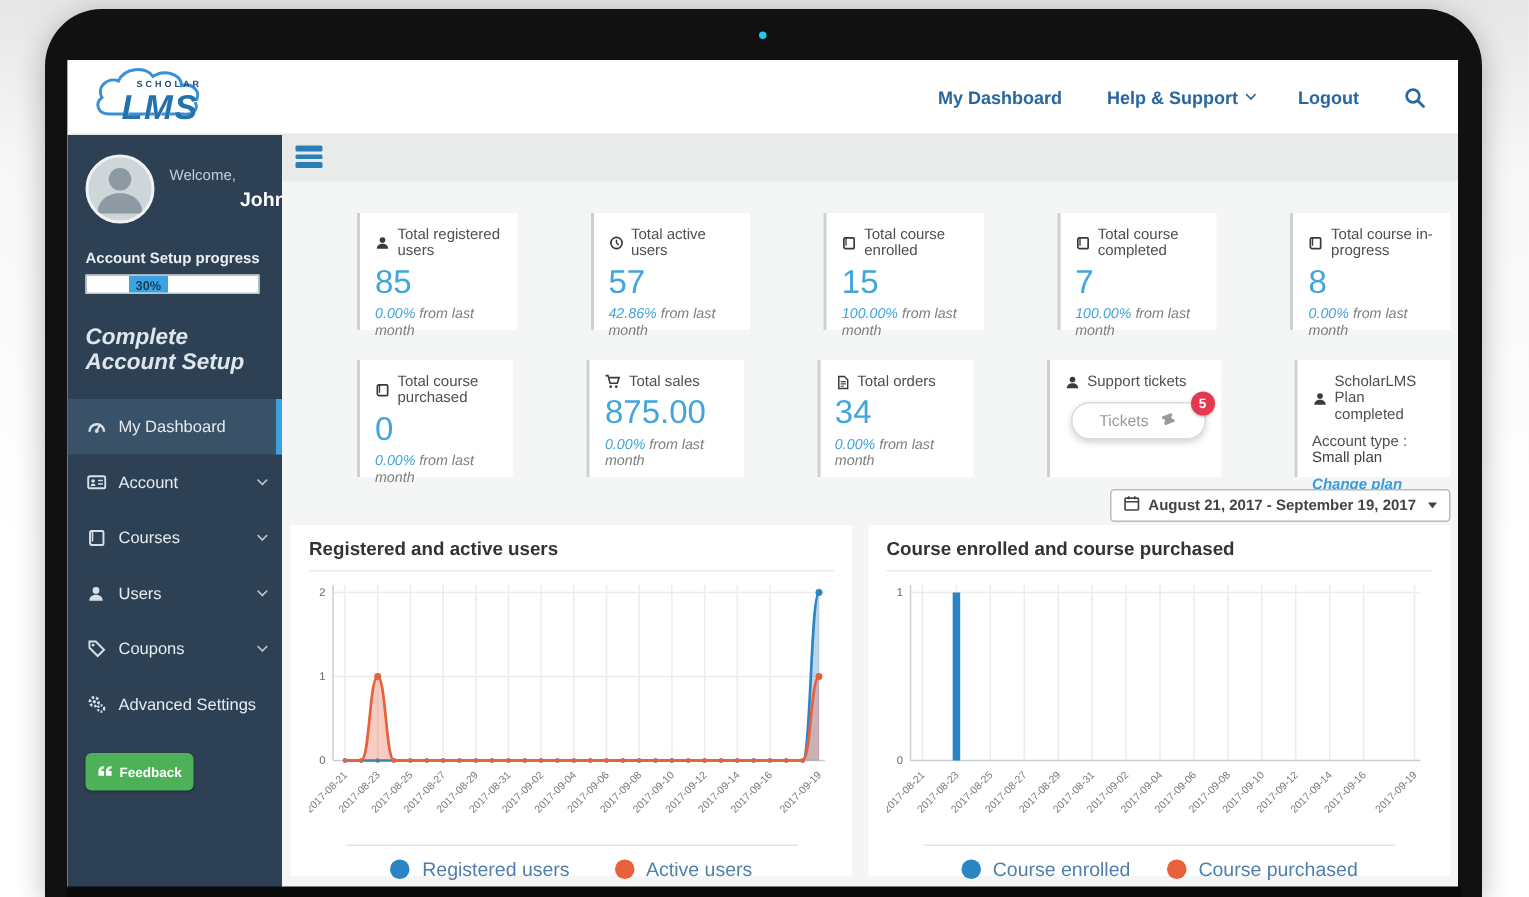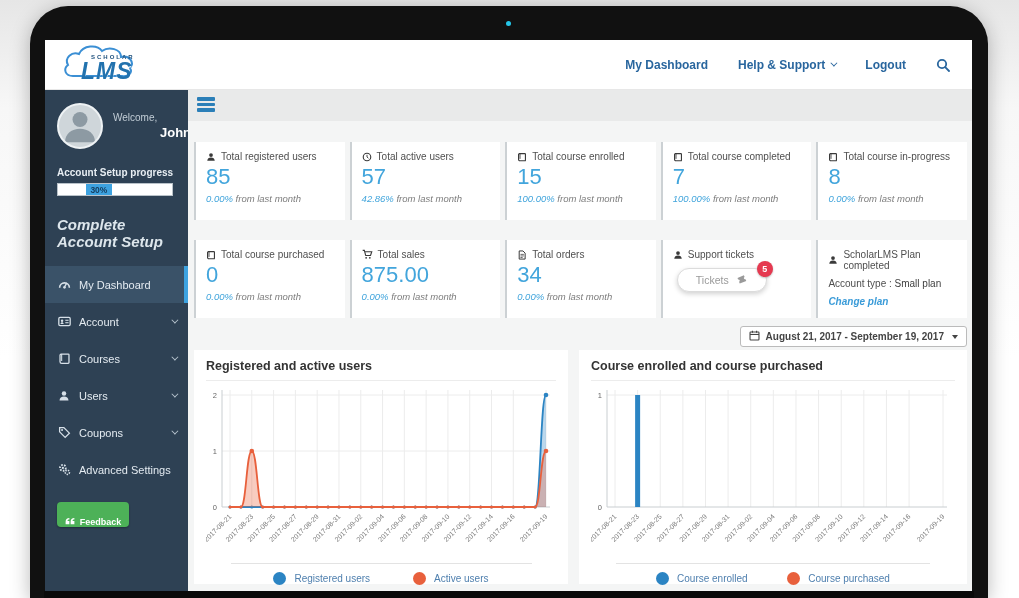--- a/index.html
+++ b/index.html
@@ -49,33 +49,33 @@
   .setup-link { display:block; margin-top:20px; font-size:15px; font-weight:bold; font-style:italic;
     color:#dde6ec; cursor:pointer; }
   .menu { margin-top:14px; }
   .mitem { display:flex; align-items:center; gap:8px; height:37px; padding:0 12px;
     font-size:11px; color:#e4ebf1; cursor:pointer; position:relative; }
   .mitem.active { background:#3a5268; }
   .mitem.active::after { content:""; position:absolute; right:0; top:0; bottom:0; width:4px; background:#3da2e0; }
   .mitem .mic { width:14px; display:flex; justify-content:center; color:#d7e0e8; flex:none; }
   .mitem .chev { margin-left:auto; color:#b9c6d0; }
   .feedback-btn { margin:14px 0 0 12px; width:72px; height:25px; background:#4db158; border-radius:4px;
-    color:#fff; font-size:9px; font-weight:bold; display:flex; align-items:flex-end; justify-content:center;
+    color:#fff; font-size:9px; font-weight:bold; display:flex; align-items:center; justify-content:center;
     gap:5px; cursor:pointer; box-shadow:0 1px 2px rgba(0,0,0,.3); }
 
   
   .main { position:absolute; left:143px; top:50px; right:0; bottom:0; background:#f4f5f5; }
   .topstrip { position:absolute; left:0; right:0; top:0; height:31px; background:#e9eaea; }
   .burger { position:absolute; left:9px; top:7px; width:18px; cursor:pointer; }
   .burger i { display:block; height:3.5px; background:#2b7fb8; margin-bottom:2px; border-radius:1px; }
 
   .row { position:absolute; left:6px; right:5px; display:flex; gap:5px; }
   .row1 { top:52px; height:78px; }
   .row2 { top:150px; height:78px; }
-  .card { flex:1 1 0; background:#fff; border-left:2px solid #ccd1d4; padding:9px 10px 0; position:relative; }
+  .card { flex:1 1 0; background:#fff; border-left:2px solid #ccd1d4; padding:9px 10px 0; position:relative;margin-left:44px; }
   .card-title { display:flex; align-items:center; gap:5px; font-size:10px; color:#4f4f4f; }
   .card-title .cic { color:#3a3a3a; display:flex; flex:none; }
   .card-value { font-size:22px; color:#42a5dc; margin-top:3px; line-height:1.1; }
   .card-sub { font-size:9.5px; font-style:italic; margin-top:4px; color:#7d7d7d; }
   .card-sub .pct { color:#42a5dc; }
 
   .tickets-wrap { position:relative; display:inline-block; margin-top:8px; margin-left:4px; }
   .tickets-btn { background:#fff; border:1px solid #dcdcdc; border-radius:14px; padding:5px 18px;
     font-size:10.5px; color:#9a9a9a; display:flex; align-items:center; gap:7px; cursor:pointer;
     box-shadow:0 2px 5px rgba(0,0,0,.18); }
@@ -95,21 +95,21 @@
 
   .charts { position:absolute; left:6px; right:5px; top:260px; bottom:9px; display:flex; gap:11px; }
   .panel { background:#fff; padding:9px 12px 6px; position:relative; }
   .panel-l { width:374px; flex:none; }
   .panel-r { flex:1; }
   .panel-title { font-size:12.5px; font-weight:bold; color:#333; padding-bottom:7px;
     border-bottom:1px solid #ececec; }
   .panel svg.chart { display:block; margin-top:4px; }
   .legend { display:flex; justify-content:space-evenly; width:86%; margin:0 auto;
     border-top:1px solid #e3e3e3; padding-top:8px; }
-  .legend-item { display:flex; align-items:center; gap:8px; font-size:10px; color:#4e7fae; }
+  .legend-item { display:flex; align-items:center; gap:8px; font-size:13px; color:#4e7fae; }
   .ldot { width:13px; height:13px; border-radius:50%; flex:none; }
 </style>
 </head>
 <body>
 
 <div class="stage">
   <div class="frame">
     <div class="camera"></div>
 
     <div class="screen">

